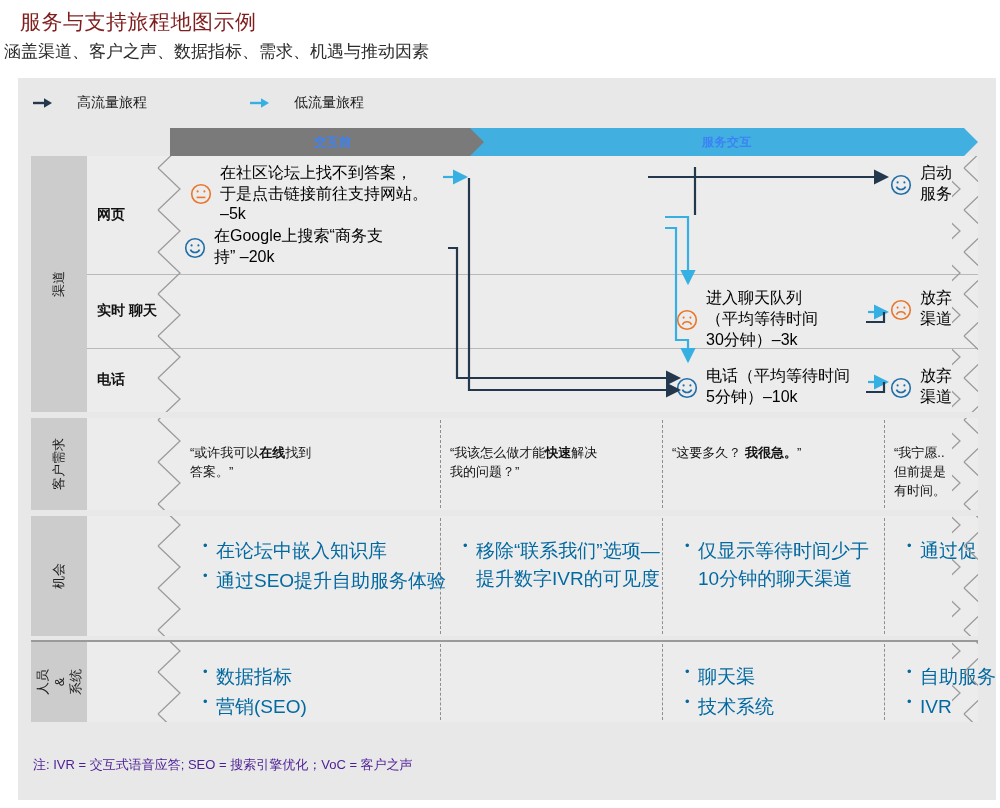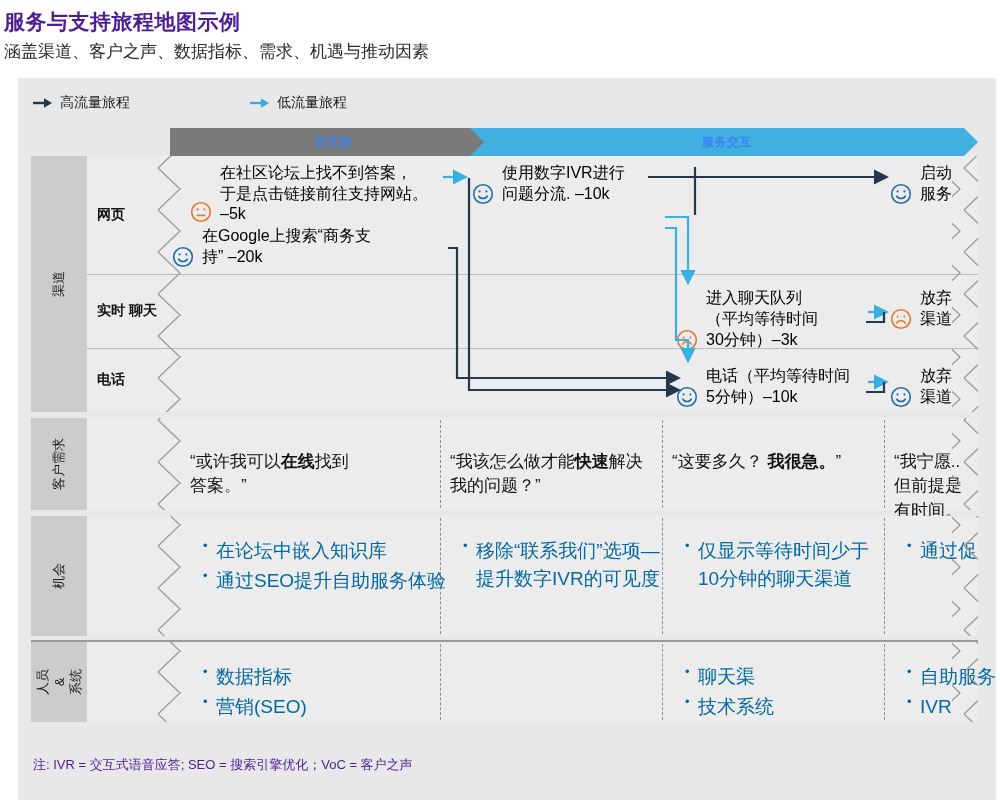--- a/index.html
+++ b/index.html
@@ -7,36 +7,36 @@
     margin: 0; padding: 0;
     width: 1000px; height: 808px;
     background: #ffffff;
     font-family: "Liberation Sans", "DejaVu Sans", sans-serif;
     overflow: hidden;
   }
   #root { position: relative; width: 1000px; height: 808px; }
 
   
   .title {
-    position: absolute; left: 4px; top: 8px;
-    font-size: 21px; font-weight: bold; color: #4c1d95;
+    position: absolute; left: 20px; top: 8px;
+    font-size: 21px; font-weight: normal; color: #7f1d1d;
     letter-spacing: .5px;
   }
   .subtitle {
     position: absolute; left: 4px; top: 40px;
     font-size: 17px; color: #2b2b2b;
   }
 
   
   .panel {
     position: absolute; left: 18px; top: 78px;
     width: 978px; height: 722px;
     background: #e8e8e8;
   }
-  .legend-item { position: absolute; display: flex; align-items: center; gap: 7px; justify-content: center; }
+  .legend-item { position: absolute; display: flex; align-items: center; gap: 24px; justify-content: center; }
   .legend-item .lbl { font-size: 14px; color: #1a1a1a; white-space: nowrap; }
   #legend-high { left: 33px; top: 94px; }
   #legend-low  { left: 250px; top: 94px; }
   .arrow-glyph { display:block; }
 
   
   .phase-bar { position: absolute; top: 128px; height: 28px; }
   .phase-label {
     position: absolute; inset: 0;
     display: flex; align-items: center; justify-content: center;
@@ -64,26 +64,26 @@
   .rowlabel-inner span { line-height: 1.25; }
 
   .cellzone { position: absolute; background: #ececec; }
 
   
   .hsep { position: absolute; height: 1px; background: #b9b9b9; }
   .hsep-strong { position: absolute; height: 2px; background: #9a9a9a; }
 
   
   .vdash { position: absolute; width: 0; border-left: 1px dashed #8e8e8e; }
-  .entry { position: absolute; display: flex; gap: 8px; align-items: flex-end; }
+  .entry { position: absolute; display: flex; gap: 8px; align-items: center; }
   .entry .etxt { white-space: pre-line; }
 
   .face { flex: 0 0 auto; margin-top: 1px; }
 
-  .quote { position: absolute; font-size: 17px; color: #111; line-height: 1.45; white-space: pre-line; }
+  .quote { position: absolute; font-size: 13px; color: #111; line-height: 1.45; white-space: pre-line; }
   .quote b { font-weight: bold; }
 
   ul.bullets {
     position: absolute; margin: 13px; padding: 0; list-style: none;
     font-size: 19px; color: #0369a1; line-height: 1.45;
   }
   ul.bullets li { position: relative; padding-left: 13px; white-space: pre-line; margin-bottom: 2px; }
   ul.bullets li:before {
     content: "•"; position: absolute; left: 0; top: 0; font-size: 13px;
   }
@@ -154,41 +154,31 @@
     <svg class="face" width="22" height="22" viewBox="0 0 22 22">
       <circle cx="11" cy="11" r="9.3" fill="none" stroke="#e8762c" stroke-width="1.6"></circle>
       <circle cx="7.6" cy="8.4" r="1.05" fill="#e8762c"></circle>
         <circle cx="14.4" cy="8.4" r="1.05" fill="#e8762c"></circle>
       <line x1="6.6" y1="14.4" x2="15.4" y2="14.4" stroke="#e8762c" stroke-width="1.6"></line>
     </svg>
     <span class="etxt">在社区论坛上找不到答案，
 于是点击链接前往支持网站。
 –5k</span>
   </div>
-  <div class="entry" style="left:172px; top:226px; width:275px;">
+  <div class="entry" style="left:184px; top:226px; width:275px;">
     <svg class="face" width="22" height="22" viewBox="0 0 22 22">
       <circle cx="11" cy="11" r="9.3" fill="none" stroke="#1f6ea8" stroke-width="1.6"></circle>
       <circle cx="7.6" cy="8.4" r="1.05" fill="#1f6ea8"></circle>
         <circle cx="14.4" cy="8.4" r="1.05" fill="#1f6ea8"></circle>
       <path d="M6.4,12.6 A5.1,5.1 0 0 0 15.6,12.6" fill="none" stroke="#1f6ea8" stroke-width="1.6"></path>
     </svg>
     <span class="etxt">在Google上搜索“商务支
 持” –20k</span>
   </div>
 
-  <div class="entry" style="left:472px; top:163px; width:200px;">
-    <svg class="face" width="22" height="22" viewBox="0 0 22 22">
-      <circle cx="11" cy="11" r="9.3" fill="none" stroke="#1f6ea8" stroke-width="1.6"></circle>
-      <circle cx="7.6" cy="8.4" r="1.05" fill="#1f6ea8"></circle>
-        <circle cx="14.4" cy="8.4" r="1.05" fill="#1f6ea8"></circle>
-      <path d="M6.4,12.6 A5.1,5.1 0 0 0 15.6,12.6" fill="none" stroke="#1f6ea8" stroke-width="1.6"></path>
-    </svg>
-    <span class="etxt">使用数字IVR进行
-问题分流. –10k</span>
-  </div>
 
   <div class="entry" style="left:890px; top:163px; width:120px;">
     <svg class="face" width="22" height="22" viewBox="0 0 22 22">
       <circle cx="11" cy="11" r="9.3" fill="none" stroke="#1f6ea8" stroke-width="1.6"></circle>
       <circle cx="7.6" cy="8.4" r="1.05" fill="#1f6ea8"></circle>
         <circle cx="14.4" cy="8.4" r="1.05" fill="#1f6ea8"></circle>
       <path d="M6.4,12.6 A5.1,5.1 0 0 0 15.6,12.6" fill="none" stroke="#1f6ea8" stroke-width="1.6"></path>
     </svg>
     <span class="etxt">启动
 服务</span>

